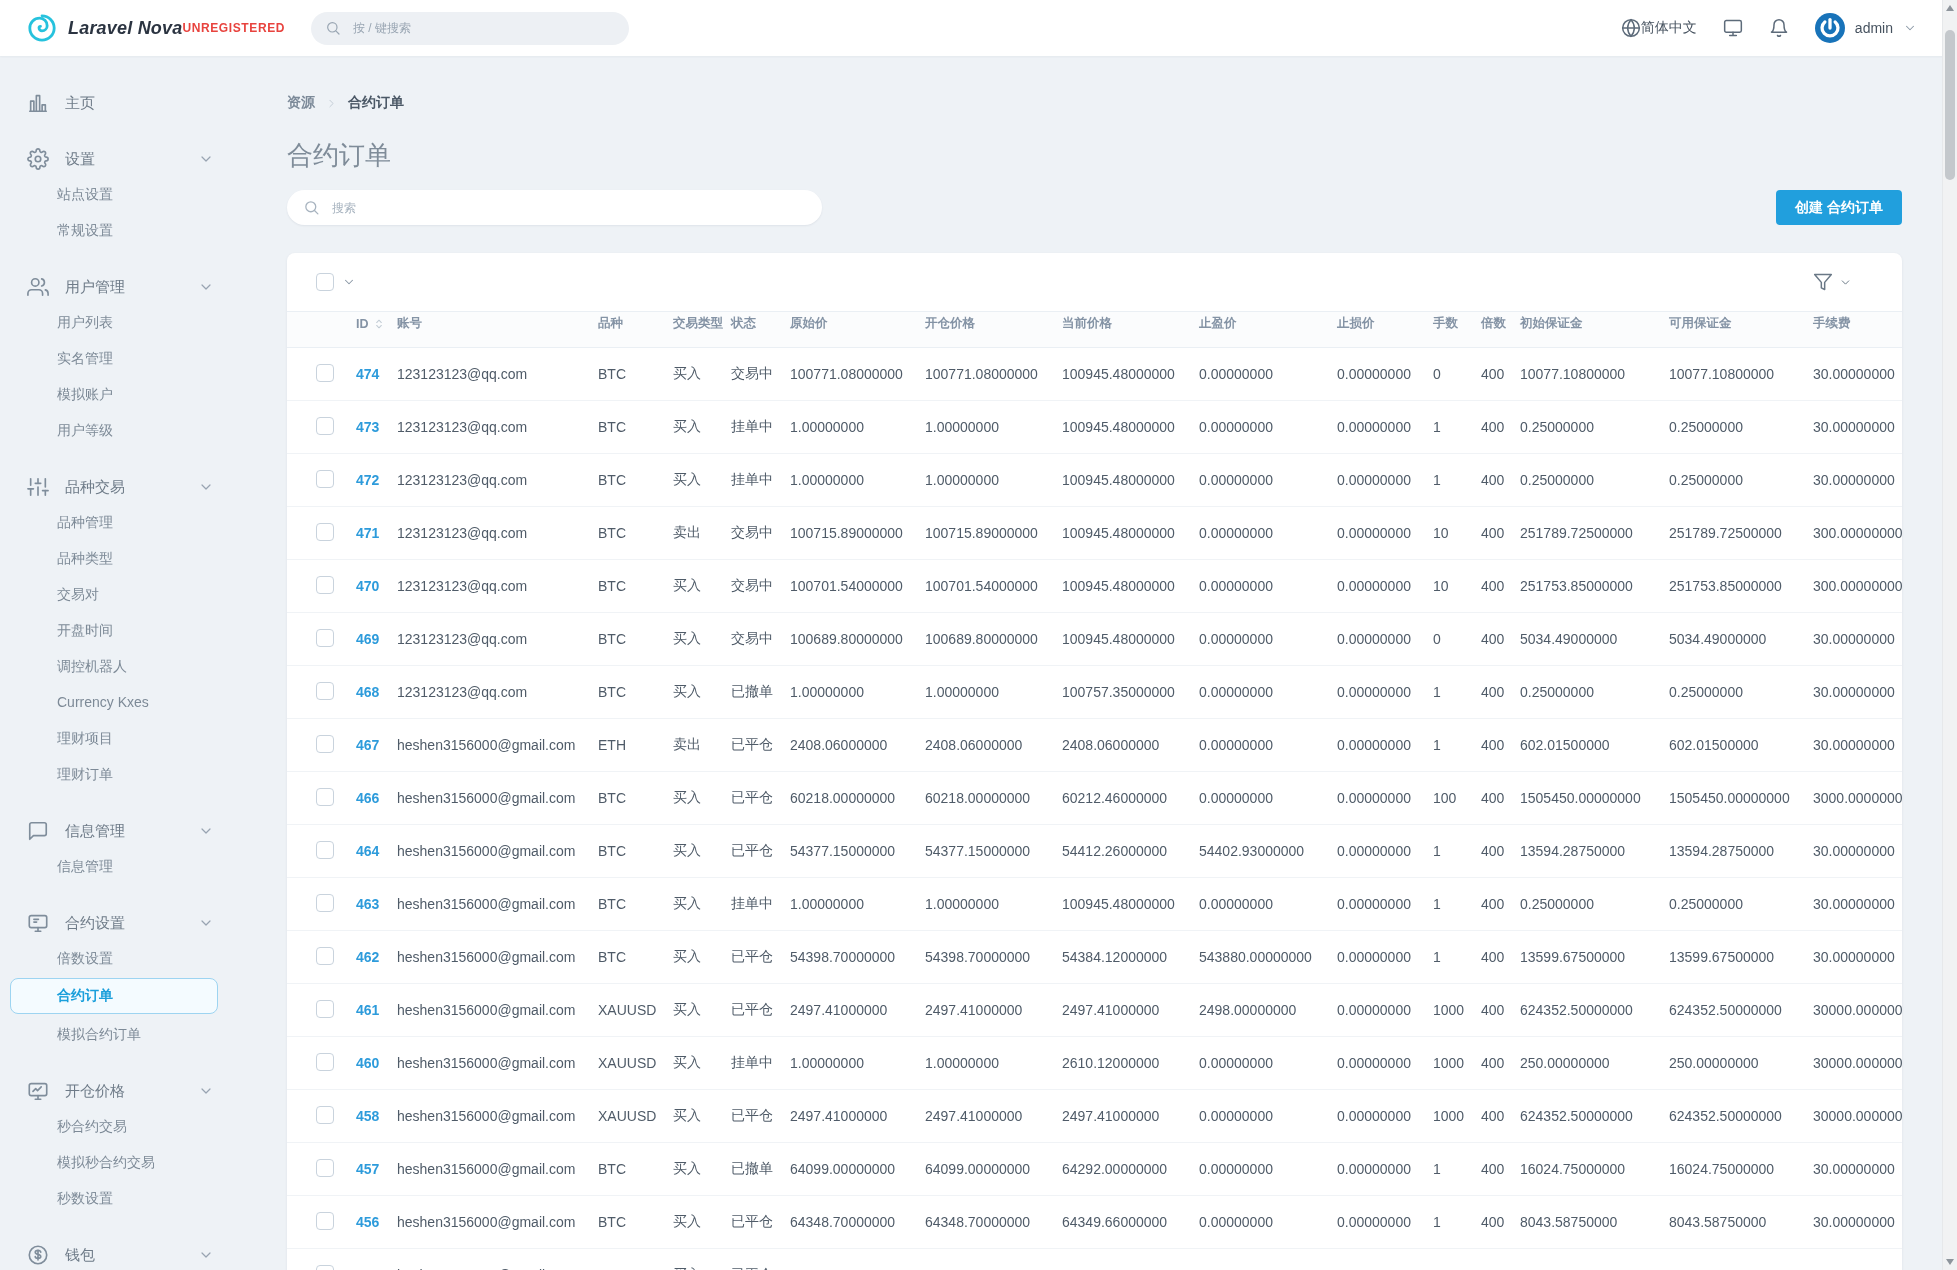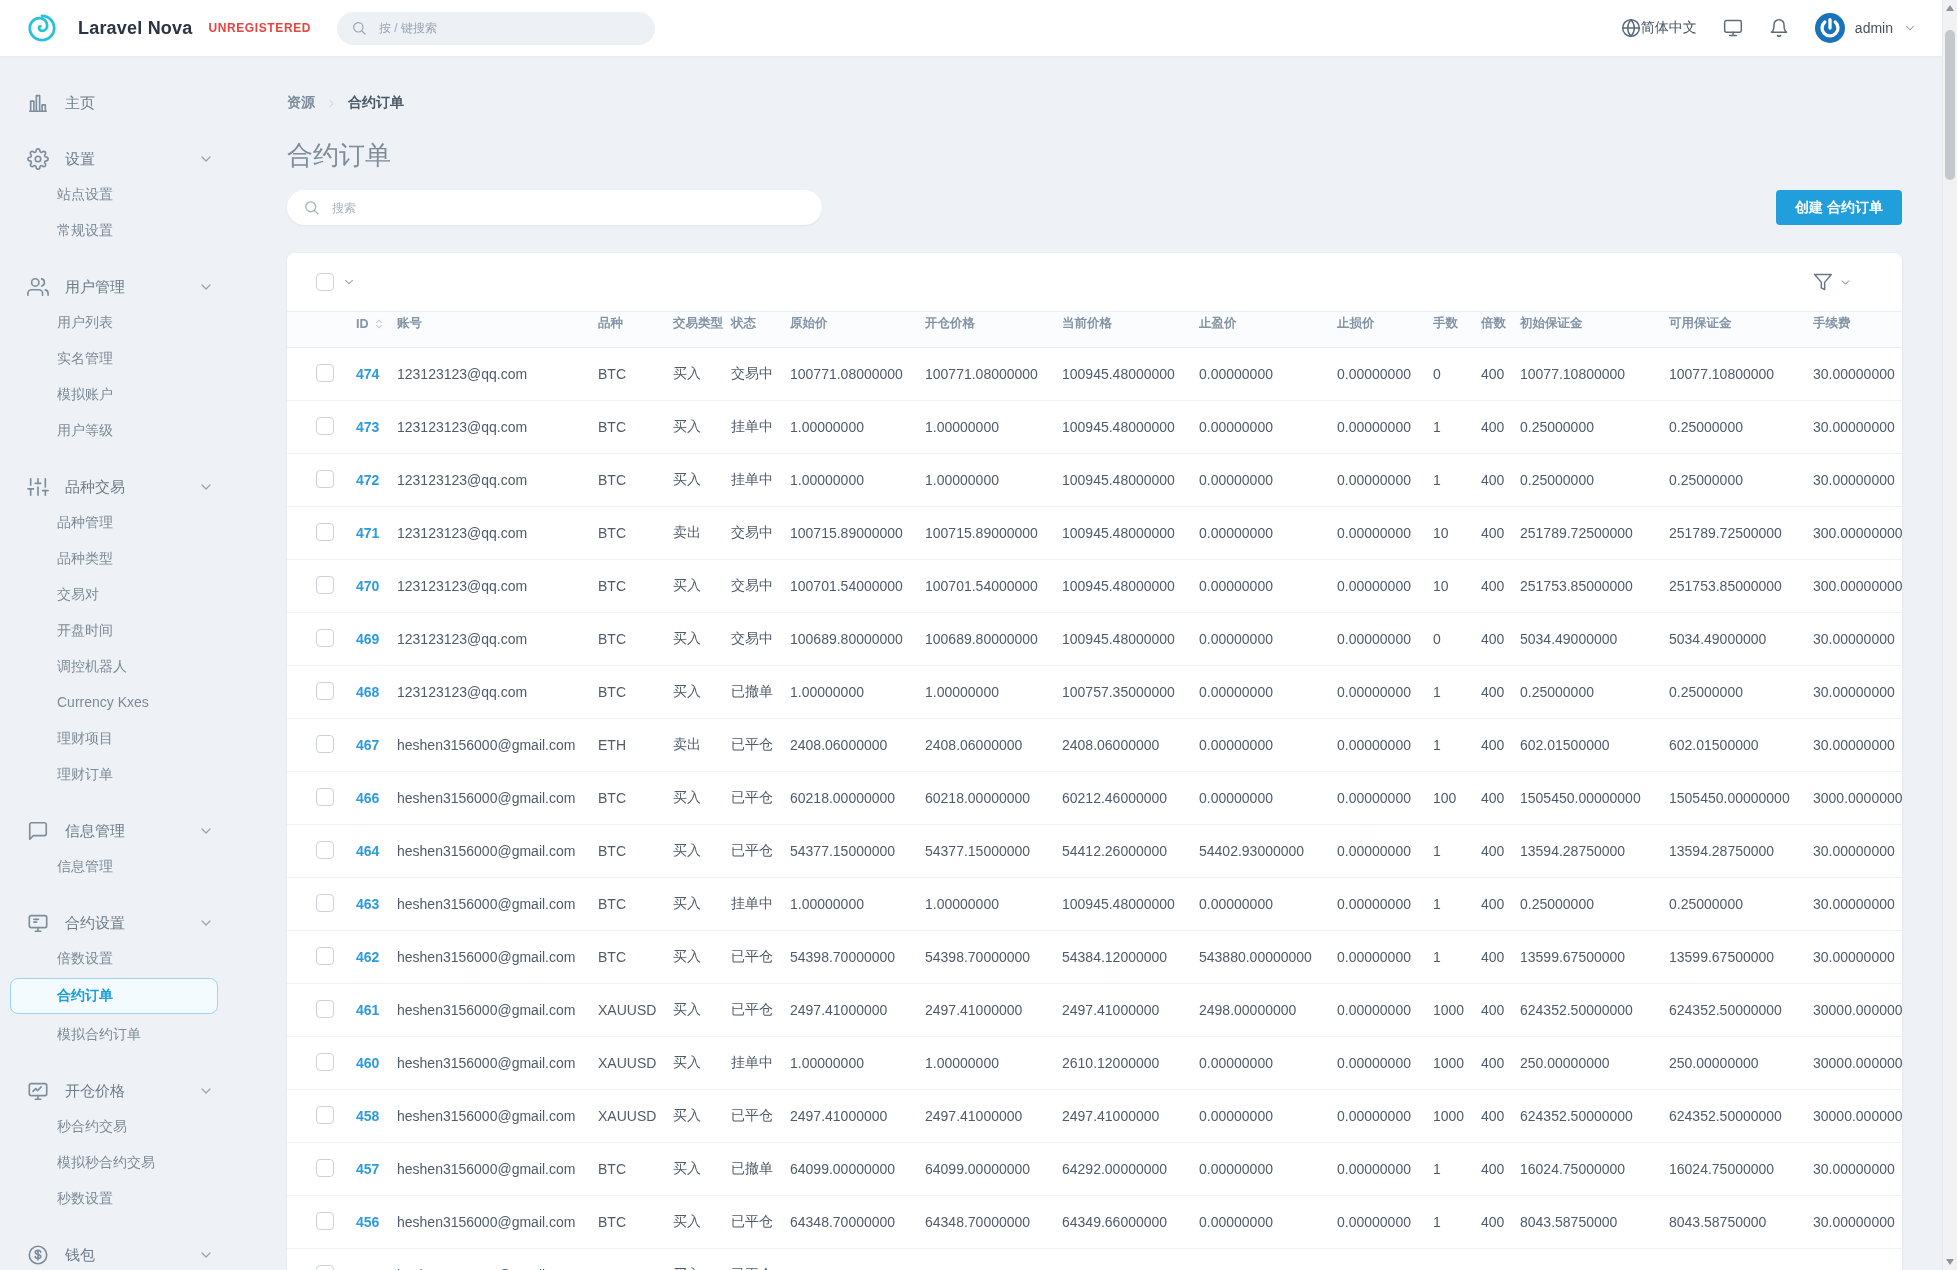--- a/index.html
+++ b/index.html
@@ -8,23 +8,23 @@
   *{box-sizing:border-box;}
   html,body{margin:0;padding:0;}
   body{
     width:1957px;height:1270px;overflow:hidden;background:#eef2f6;
     font-family:"Liberation Sans","DejaVu Sans",sans-serif;color:#4f5b68;position:relative;
   }
   svg{display:block;}
   
   .topbar{height:56px;background:#fff;display:flex;align-items:center;padding:0 40px 0 27px;
     box-shadow:0 1px 2px rgba(40,60,80,.05);position:relative;z-index:3;}
-  .logo{display:flex;align-items:center;gap:21px;cursor:pointer;}
+  .logo{display:flex;align-items:center;gap:11px;cursor:pointer;font-style:italic;}
   .logo-text{font-size:18px;font-weight:700;color:#2b3441;letter-spacing:.2px;}
-  .unreg{margin-left:16px;font-size:12px;font-weight:700;color:var(--red);letter-spacing:.6px;}
+  .unreg{font-size:12px;font-weight:700;color:var(--red);letter-spacing:.6px;}
   .global-search{margin-left:26px;width:318px;height:33px;border-radius:17px;background:#edf0f4;
     display:flex;align-items:center;gap:10px;padding:0 14px;color:#9aa6b3;}
   .global-search input,.res-search input{border:none;outline:none;background:transparent;font:inherit;
     font-size:12px;color:#55606c;width:100%;}
   .global-search input::placeholder{color:#9aa6b3;}
   .tb-right{margin-left:auto;display:flex;align-items:center;gap:26px;color:#46525f;}
   .tb-icn{color:#5d6b7a;cursor:pointer;}
   .locale{display:flex;align-items:center;font-size:14px;cursor:pointer;}
   .user{display:flex;align-items:center;gap:10px;font-size:14px;cursor:pointer;}
   .chev{color:#8a97a5;}

